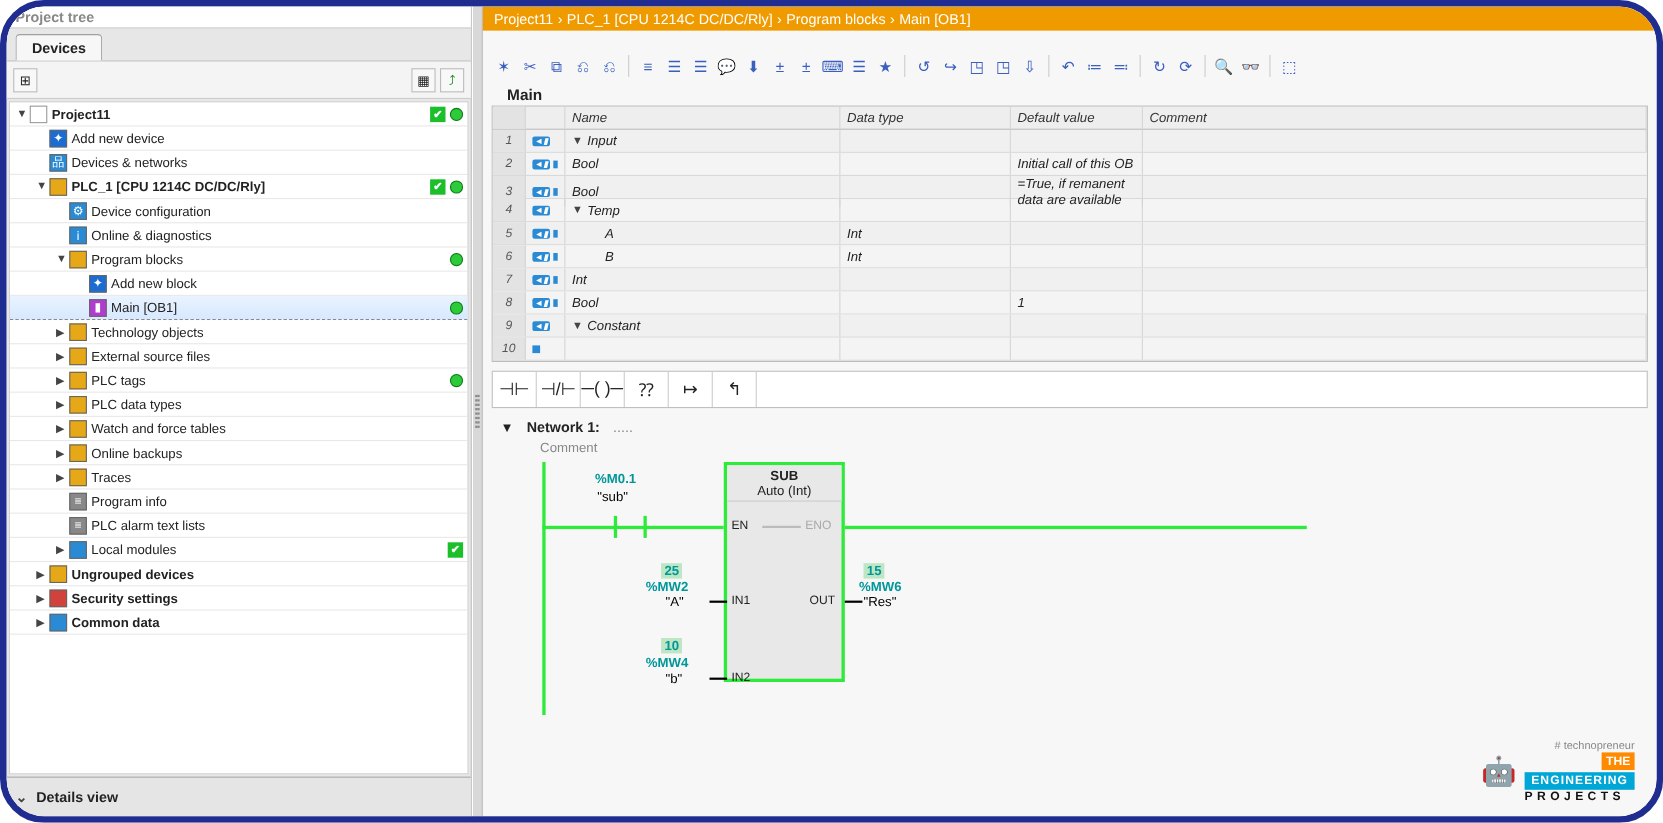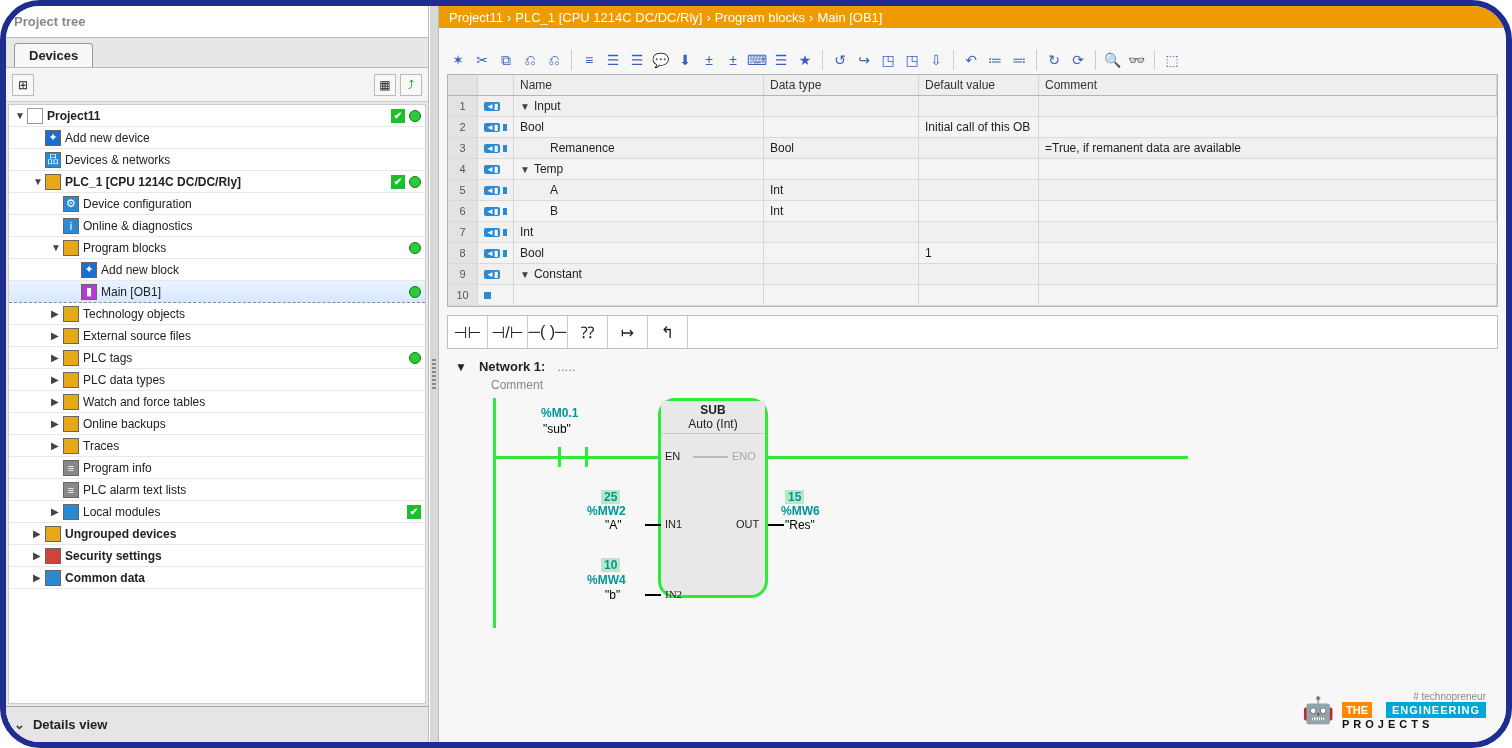--- a/index.html
+++ b/index.html
@@ -16,21 +16,21 @@
   }
   
   .left {
     width: 423px;
     display: flex;
     flex-direction: column;
     background: #e7e7e7;
     border-right: 1px solid #bbb;
   }
   .left-title {
-    height: 32px;
+    height: 20px;
     background: #fff;
     color: #888;
     display: flex;
     align-items: center;
     padding: 0 8px 0 8px;
     font-size: 13px;
     font-weight: bold;
     border-bottom: 1px solid #bbb;
   }
   .left-title .collapse {
@@ -160,20 +160,21 @@
   }
   .var-table {
     border: 1px solid #b5b5b5;
     margin: 0 4px;
   }
   .var-table .hdr, .var-table .row {
     display: grid;
     grid-template-columns: 30px 36px 250px 155px 120px 1fr;
     height: 21px;
     align-items: center;
+    font-style: italic;
   }
   .var-table .hdr { background: #eee; font-weight: normal; color: #333; border-bottom: 1px solid #b5b5b5;}
   .var-table .hdr > div, .var-table .row > div { border-right: 1px solid #d5d5d5; height: 100%; display:flex; align-items:center; padding: 0 6px; }
   .var-table .row { background: #f4f4f4; border-bottom: 1px solid #d9d9d9; }
   .var-table .row:nth-child(odd){ background: #f0f0f0;}
   .rownum { background: #e3e3e3; justify-content: center !important; font-size: 11px; color:#555; }
   .tag-ic { justify-content: flex-start !important; gap: 3px; font-size: 10px; color:#2a5db0; }
   .tag-ic .pill { background:#2a8ad4; color:#fff; font-size:8px; padding:0 2px; border-radius:2px;}
   .tag-ic .sq { width:7px; height:7px; background:#2a8ad4;}
   .var-name .arr { font-size:10px; color:#444; margin-right:4px;}
@@ -228,21 +229,21 @@
     border-left: 3px solid #2eea3a;
     border-right: 3px solid #2eea3a;
   }
   .watermark {
     position:absolute;
     right: 20px; bottom: 12px;
     display:flex; align-items:center; gap:8px;
     font-size: 11px;
   }
   .watermark .logo {
-    display:flex; align-items:center; gap:14px;
+    display:flex; align-items:flex-end; gap:2px;flex-direction:column;
   }
   .watermark .t { background:#ff8a00; color:#fff; font-weight:bold; padding:2px 4px;}
   .watermark .e { background:#00a6d6; color:#fff; font-weight:bold; padding:2px 6px; letter-spacing:1px;}
   .watermark .p { color:#111; font-weight:bold; letter-spacing:4px; font-size:11px;}
   .watermark .tag { color:#888; font-size:10px;}
   .robot { width:30px; height:38px; display:flex; align-items:center; justify-content:center; font-size:26px;}
 </style>
 </head>
 <body>
 
@@ -465,20 +466,21 @@
           <div class="tbtn">≕</div>
           <div class="vr"></div>
           <div class="tbtn">↻</div>
           <div class="tbtn">⟳</div>
           <div class="vr"></div>
           <div class="tbtn">🔍</div>
           <div class="tbtn">👓</div>
           <div class="vr"></div>
           <div class="tbtn">⬚</div>
         </div>
+      <div class="block-title">Main</div>
 
       <div class="var-table">
         <div class="hdr">
           <div class="rownum"></div>
           <div></div>
           <div>Name</div>
           <div>Data type</div>
           <div>Default value</div>
           <div>Comment</div>
         </div>
@@ -502,23 +504,20 @@
               <div>Bool</div>
               <div></div>
               <div>Initial call of this OB</div>
             </div>
             <div class="row">
               <div class="rownum">3</div>
               <div class="tag-ic">
                 <span class="pill">◄▮</span> 
                 <span class="sq"></span>
               </div>
-              <div class="var-name">
-                <span class="sub">Remanence</span>
-              </div>
               <div>Bool</div>
               <div></div>
               <div>=True, if remanent data are available</div>
             </div>
             <div class="row">
               <div class="rownum">4</div>
               <div class="tag-ic">
                 <span class="pill">◄▮</span>
               </div>
               <div class="var-name"><span class="arr">▼</span> Temp</div>
@@ -615,32 +614,32 @@
 
       <div class="ladder-area">
         <div class="rail"></div>
 
         <div class="rung" style="top:58px; left:38px; width:165px;"></div>
 
         <div class="contact" style="left:103px; top:49px;"></div>
         <div class="lbl addr" style="left:86px; top:8px;">%M0.1</div>
         <div class="lbl sym" style="left:88px; top:24px;">"sub"</div>
 
-        <div class="box" style="left:203px; top:0px; width:110px; height:200px;border-radius:17px;">
+        <div class="box" style="left:203px; top:0px; width:110px; height:200px;">
           <div class="title" style="padding-top:2px;">
             <div style="font-weight:bold">SUB</div>
             <div>Auto (Int)</div>
           </div>
         </div>
 
         <span class="port" style="left:210px; top:52px;">EN</span>
         <span class="port" style="left:277px; top:52px; color:#aaa">ENO</span>
         <span class="port" style="left:210px; top:120px;">IN1</span>
         <span class="port" style="left:281px; top:120px;">OUT</span>
-        <span class="port" style="left:210px; top:190px;font-family:Liberation Serif, serif;">IN2</span>
+        <span class="port" style="left:210px; top:190px;">IN2</span>
 
         <div class="rung" style="top:58px; left:313px; width:420px;"></div>
 
         <div style="position:absolute; top:58px; left:238px; width:35px; height:2px; background:#bbb;"></div>
 
         <div style="position:absolute; top:126px; left:190px; width:16px; height:2px; background:#000;"></div>
         <div class="lbl addr" style="left:146px; top:92px; background:#bde6c4; padding:0 3px;">25</div>
         <div class="lbl addr" style="left:132px; top:106px;text-align:right;">%MW2</div>
         <div class="lbl sym" style="left:150px; top:120px;">"A"</div>
 

